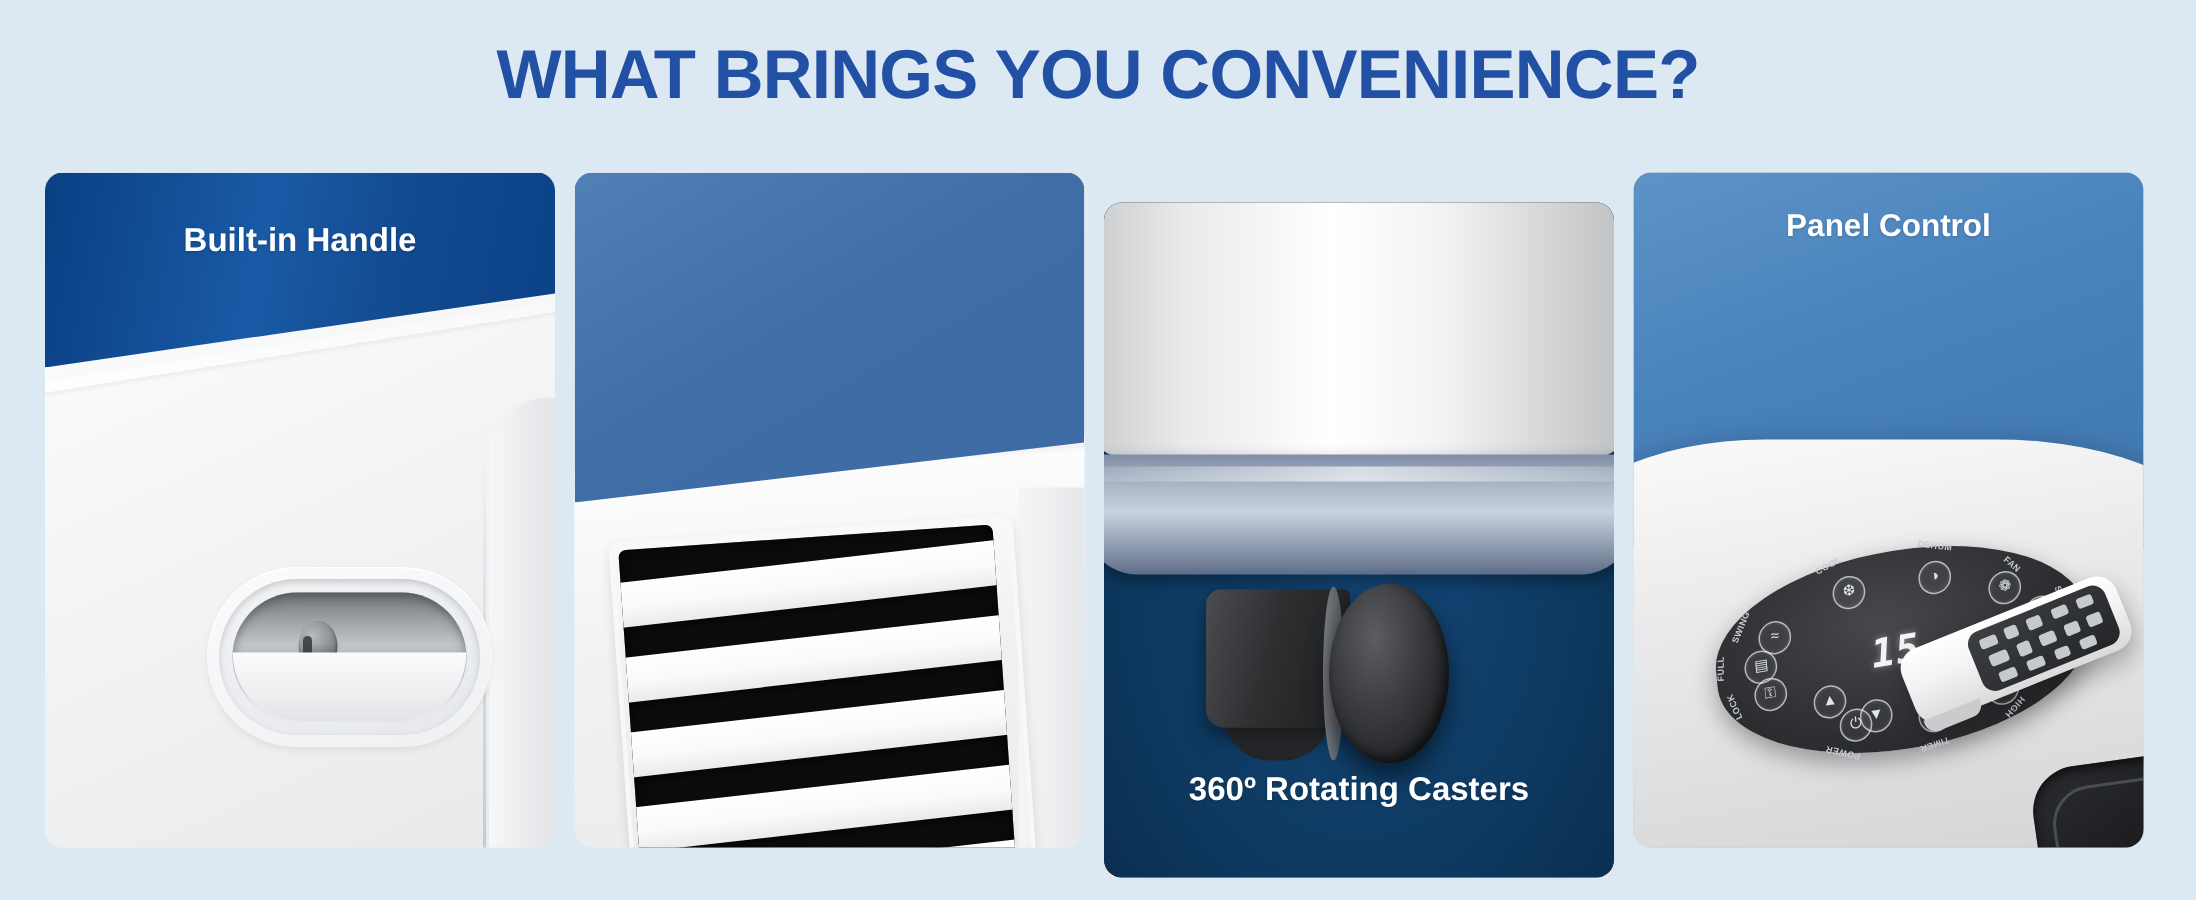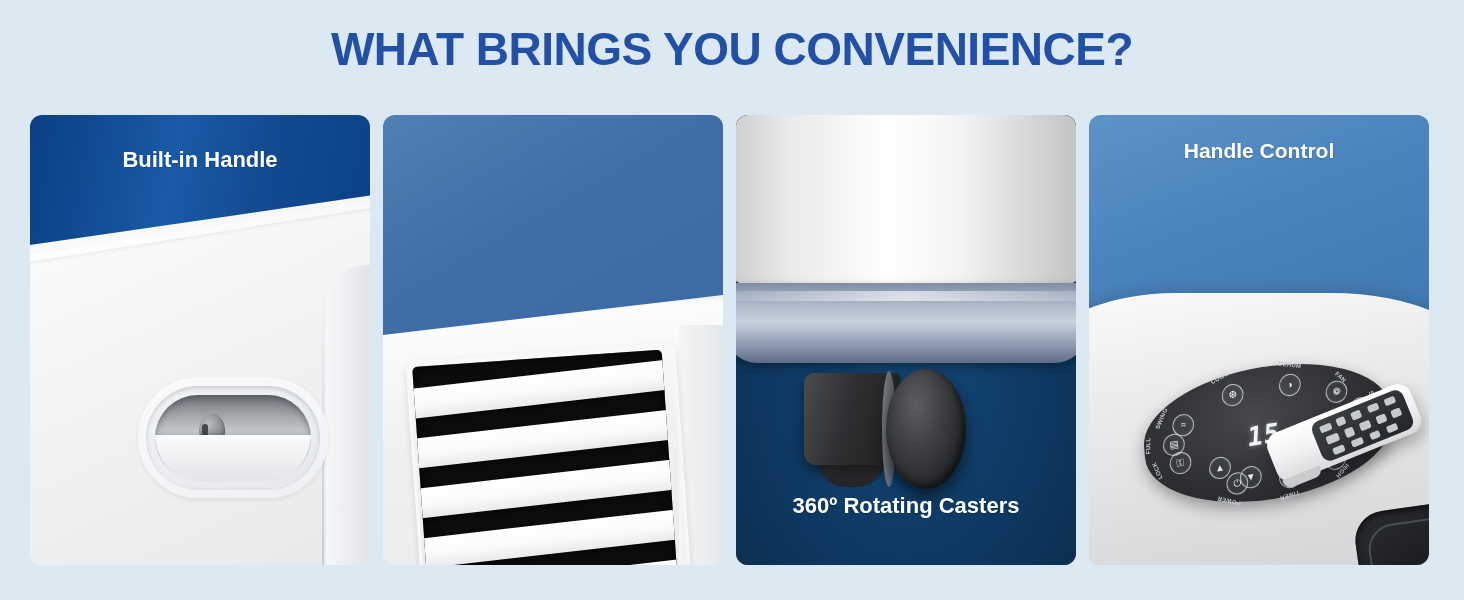--- a/index.html
+++ b/index.html
@@ -135,21 +135,21 @@
   .blade.b1{top:16px;} .blade.b2{top:66px;} .blade.b3{top:116px;}
   .blade.b4{top:166px;} .blade.b5{top:216px;}
   .ventframe{
     position:absolute;left:32px;top:237px;width:264px;height:276px;
     border:3px solid #f7f8f9;border-radius:8px;
     transform:rotate(-4deg);
     box-shadow:0 3px 7px rgba(0,0,0,.12);
   }
 
   
-  .c3{background:#7f1d1d;}
+  .c3{background:#7f1d1d;margin-top:20px;}
   .c3 .bg{
     position:absolute;inset:0;
     background:radial-gradient(ellipse at 50% 55%,#14487a 0%,#0e3a62 55%,#0a2c4d 100%);
   }
   .c3 .unit{
     position:absolute;top:-10px;left:-12px;width:364px;height:180px;
     background:linear-gradient(90deg,#c9cacc 0%,#e9eaeb 18%,#ffffff 45%,#f2f3f4 65%,#cfd1d3 88%,#bcbec0 100%);
     border-radius:0 0 26px 26px;
   }
   .c3 .rim{
@@ -321,21 +321,21 @@
       <div class="caster-back"></div>
       <div class="caster-fork"></div>
       <div class="caster-hub"></div>
       <div class="caster-wheel"></div>
       <div class="cap">360º Rotating Casters</div>
     </div>
 
     <div class="card c4">
       <div class="band"></div>
       <div class="cap">
-        <div>Handle Control</div>
+        <div>Panel Control</div>
       </div>
 
       <div class="unit3"></div>
       <div class="unit2"></div>
       <div class="unit"></div>
       <div class="sidehandle"></div>
 
       <div class="panel">
         <div class="pdisplay">15</div>
         <div id="panel-buttons">

